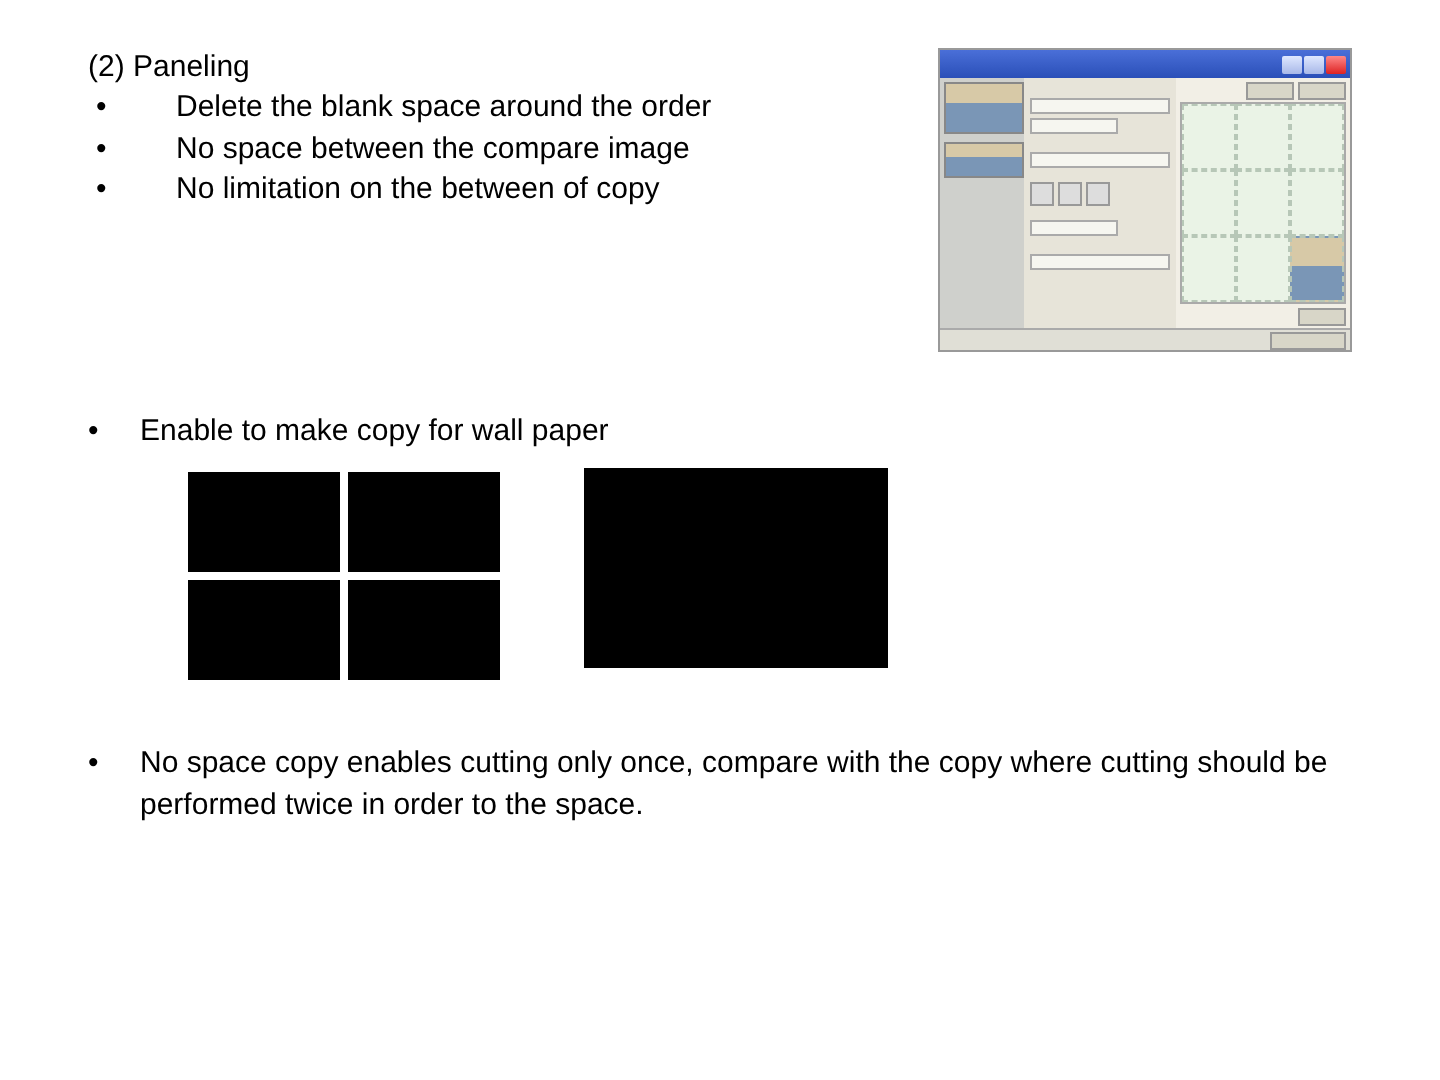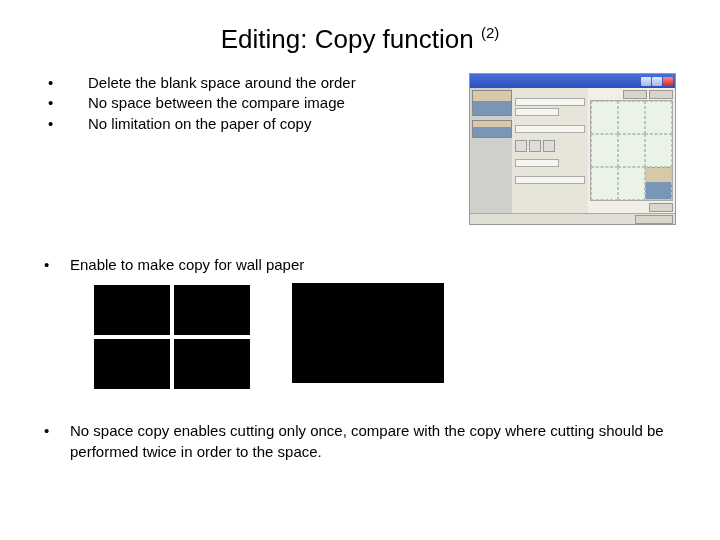--- a/index.html
+++ b/index.html
@@ -165,38 +165,36 @@
     display: block;
   }
   .panel.gap .tile { margin: 2px; }
   .panel.nogap .tile { margin: 0; }
 </style>
 </head>
 <body>
 
 <div class="slide">
 
-  <h1 class="title">
-    <span>Editing: Copy function </span><sup>(2)</sup>
-  </h1>
 
   <div class="top-row">
     <div class="text-block">
+      <div>(2) Paneling</div>
       <div class="sub-bullets">
         <div class="bullet-row">
           <div class="bullet-mark">•</div>
           <div class="bullet-text">Delete the blank space around the order</div>
         </div>
         <div class="bullet-row">
           <div class="bullet-mark">•</div>
           <div class="bullet-text">No space between the compare image</div>
         </div>
         <div class="bullet-row">
           <div class="bullet-mark">•</div>
-          <div class="bullet-text">No limitation on the paper of copy</div>
+          <div class="bullet-text">No limitation on the between of copy</div>
         </div>
       </div>
     </div>
 
     <div class="app-mock">
       <div class="titlebar">
         <span></span>
         <div class="tb-icons">
           <div class="tb-btn min"></div>
           <div class="tb-btn max"></div>

